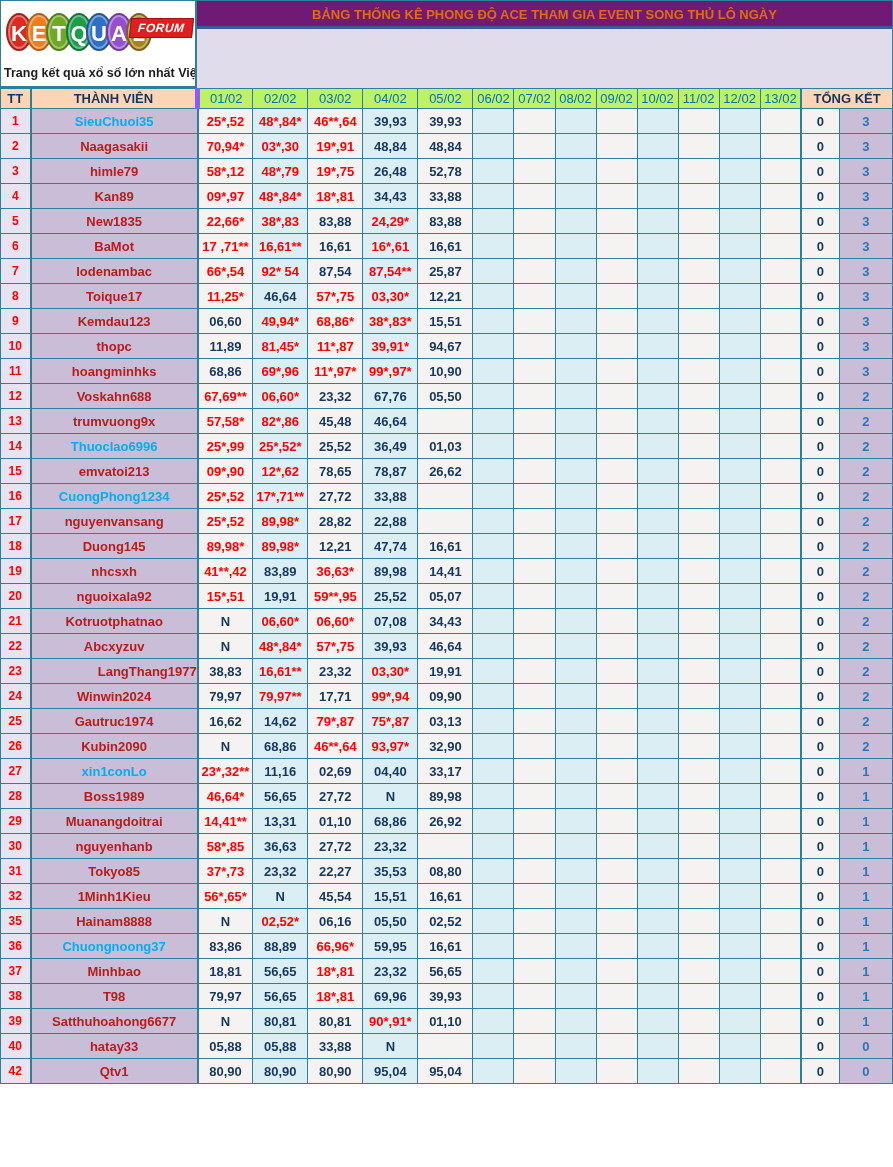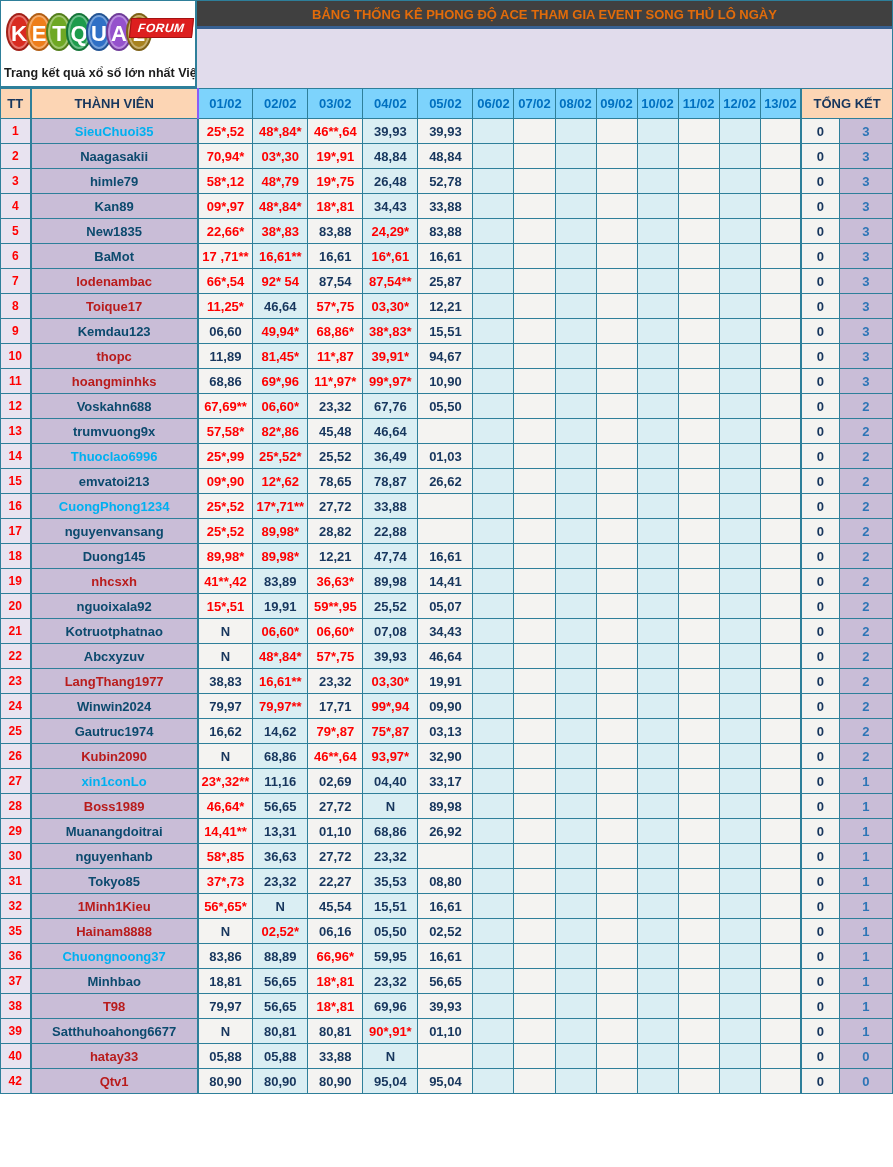--- a/index.html
+++ b/index.html
@@ -9,34 +9,34 @@
 
   
   .top { display:flex; width:893px; height:88px; border-top:1px solid #2e7f9a; border-left:1px solid #2e7f9a; border-right:1px solid #2e7f9a; }
   .logo-box { width:196px; height:87px; background:#ffffff; border-right:2px solid #2e7f9a; border-bottom:2px solid #2e7f9a; position:relative; overflow:hidden; }
   .logo-letters { position:absolute; left:5px; top:12px; white-space:nowrap; }
   .logo-letter { display:inline-block; width:26px; height:38px; border-radius:50%; color:#ffffff; font-weight:bold; font-size:22px; line-height:38px; text-align:center; margin-right:-6px; border:2px solid rgba(0,0,0,0.25); box-shadow:inset 0 0 0 2px rgba(255,255,255,0.35); }
   .forum-badge { position:absolute; right:3px; top:17px; background:#dd1f1f; color:#ffffff; font-style:italic; font-weight:bold; font-size:12px; padding:2px 7px; transform:skewX(-6deg); border:1px solid #a31212; letter-spacing:0.5px; }
   .tagline { position:absolute; left:3px; bottom:6px; width:192px; font-size:12.5px; font-weight:bold; color:#1c1c1c; white-space:nowrap; }
 
   .top-right { flex:1; display:flex; flex-direction:column; }
-  .title-band { height:28px; background:#404040; color:#e26b0a; font-weight:bold; font-size:13px; text-align:center; line-height:28px; border-bottom:3px solid #376092; white-space:nowrap; overflow:hidden; }
+  .title-band { height:28px; background:#701a75; color:#e26b0a; font-weight:bold; font-size:13px; text-align:center; line-height:28px; border-bottom:3px solid #376092; white-space:nowrap; overflow:hidden; }
   .sub-band { flex:1; background:#e1dcec; }
 
   
   table { border-collapse:collapse; table-layout:fixed; width:893px; }
   th, td { border:1px solid #2e7f9a; text-align:center; vertical-align:middle; padding:0; overflow:hidden; white-space:nowrap; }
-  thead tr { height:30px; }
+  thead tr { height:20px; }
   tbody tr { height:25px; }
   th.h-peach { background:#fcd5b4; color:#17365d; font-weight:bold; font-size:13px; }
-  th.h-date  { background:#7dd3fc; color:#0070c0; font-weight:bold; font-size:13px; }
+  th.h-date  { background:#bef264; color:#0070c0; font-weight:normal; font-size:13px; }
   td.tt    { background:#e8e3f0; color:#ff0000; font-weight:bold; font-size:12px; }
   td.name  { background:#c9bdd7; font-weight:bold; font-size:13px; border-left:2px solid #2e7f9a; border-right:2px solid #2e7f9a; }
-  .n-cyan  { color:#00b0f0;margin-left:12px; } .n-brown { color:#0c4a6e; } .n-black { color:#b91c1c; }
-  .n-small { font-size:11px; }
+  .n-cyan  { color:#00b0f0;margin-left:12px; } .n-brown { color:#b91c1c; } .n-black { color:#b91c1c; }
+  .n-small { font-size:11px;text-align:right; }
   td.val   { font-weight:bold; font-size:13px; }
   .bg-w { background:#f4f3f1; } .bg-c { background:#daeef3; }
   .v-r  { color:#ff0000; } .v-n { color:#17365d; }
   td.zero  { background:#f4f3f1; color:#17365d; font-weight:bold; font-size:13px; border-left:2px solid #2e7f9a; }
   td.total { background:#c9bdd7; color:#2e75b6; font-weight:bold; font-size:13px; }
 </style>
 </head>
 <body>
 
 <div class="page">
@@ -69,21 +69,21 @@
         <col style="width:41px">
         <col style="width:41px">
         <col style="width:41px">
         <col style="width:41px">
       <col style="width:38px">
         <col style="width:53px">
     </colgroup>
     <thead>
       <tr>
         <th class="h-peach">TT</th>
-        <th class="h-peach" style="border-left:2px solid #2e7f9a;border-right:2px solid #8b5cf6;margin-top:10px;">THÀNH VIÊN</th>
+        <th class="h-peach" style="border-left:2px solid #2e7f9a;border-right:5px solid #8b5cf6;margin-top:10px;">THÀNH VIÊN</th>
         <th class="h-date">01/02</th>
           <th class="h-date">02/02</th>
           <th class="h-date">03/02</th>
           <th class="h-date">04/02</th>
           <th class="h-date">05/02</th>
           <th class="h-date">06/02</th>
           <th class="h-date">07/02</th>
           <th class="h-date">08/02</th>
           <th class="h-date">09/02</th>
           <th class="h-date">10/02</th>

